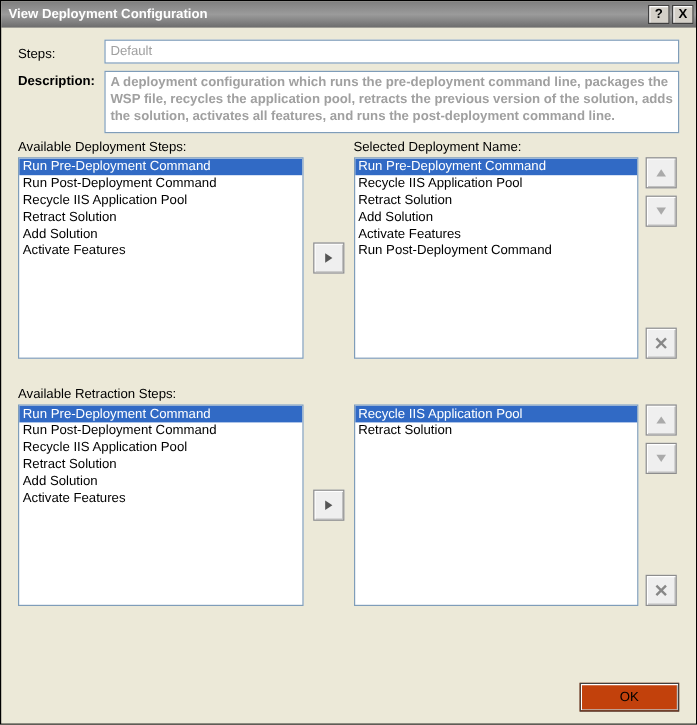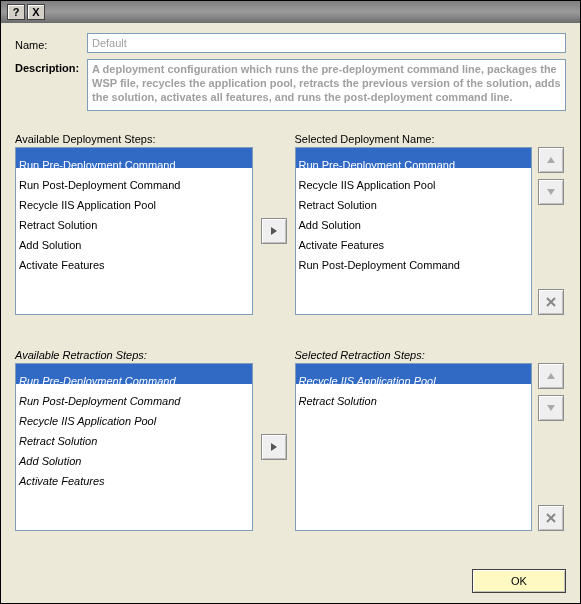--- a/index.html
+++ b/index.html
@@ -78,38 +78,37 @@
     line-height: 14px;
   }
 
   
   .sections {
     display: grid;
     grid-template-columns: 1fr 34px 1fr 30px;
     grid-template-rows: auto 1fr;
     column-gap: 4px;
     row-gap: 2px;
-    margin-top: 16px;
-  }
-  .sections.next { margin-top: 34px; font-style: italic; }
+  }
+  .sections.next { margin-top: 24px; }
   .col-label { grid-row: 1; }
   .col-label.avail { grid-column: 1; }
   .col-label.sel   { grid-column: 3; }
   .list {
     grid-row: 2;
     border: 1px solid #7f9db9;
     background: #fff;
     height: 168px;
     overflow: auto;
     padding: 0;
   }
   .list.avail { grid-column: 1; }
   .list.sel   { grid-column: 3; }
   .list-item {
-    padding: 10px 3px;
+    padding: 0 3px;
     height: 14px; line-height: 14px;
     white-space: nowrap;
   }
   .list-item.selected {
     background: #316ac5;
     color: #fff;
   }
   .midcol {
     grid-column: 2; grid-row: 2;
     display: flex; align-items: center; justify-content: center;
@@ -129,49 +128,50 @@
     box-shadow: inset 1px 1px 0 #fff, inset -1px -1px 0 #c0c0c0;
   }
   .arrow-btn svg { display: block; }
 
   
   .footer {
     display: flex; justify-content: flex-end;
     padding: 8px 14px 10px 0;
   }
   .ok-btn {
-    width: 94px; height: 24px;
+    width: 83px; height: 24px;
     border: 1px solid #404040;
-    background: #fef9c3;
+    background: #c2410c;
     font: inherit;
     box-shadow: inset 1px 1px 0 #fff, inset -1px -1px 0 #c0c0c0;
     cursor: default;
     margin-left: 26px;
   }
 </style>
 </head>
 <body>
 
 <div class="window">
 
   <div class="titlebar">
+    <span class="title">View Deployment Configuration</span>
     <div class="titlebar-btns">
       <div class="titlebar-btn">
         <span>?</span>
       </div>
       <div class="titlebar-btn">
         <span>X</span>
       </div>
     </div>
   </div>
 
   <div class="body">
 
     <div class="form-row">
-      <div class="form-label">Name:</div>
+      <div class="form-label">Steps:</div>
       <input class="textbox" type="text" disabled="" value="Default" style="">
     </div>
 
     <div class="form-row top">
       <div class="form-label">Description:</div>
       <textarea class="textarea" disabled="" style="">A deployment configuration which runs the pre-deployment command line, packages the WSP file, recycles the application pool, retracts the previous version of the solution, adds the solution, activates all features, and runs the post-deployment command line.</textarea>
     </div>
 
     <div class="sections">
       <div class="col-label avail">Available Deployment Steps:</div>
@@ -225,21 +225,20 @@
             <svg width="12" height="12">
                 <path d="M2 2 L10 10 M10 2 L2 10" stroke="#888" stroke-width="2"></path>
               </svg>
           </span>
         </div>
       </div>
     </div>
 
     <div class="sections next">
       <div class="col-label avail">Available Retraction Steps:</div>
-      <div class="col-label sel">Selected Retraction Steps:</div>
 
       <div class="list avail" id="ret-avail">
           <div class="list-item selected">Run Pre-Deployment Command</div>
           <div class="list-item">Run Post-Deployment Command</div>
           <div class="list-item">Recycle IIS Application Pool</div>
           <div class="list-item">Retract Solution</div>
           <div class="list-item">Add Solution</div>
           <div class="list-item">Activate Features</div>
         </div>
       <div class="midcol">

